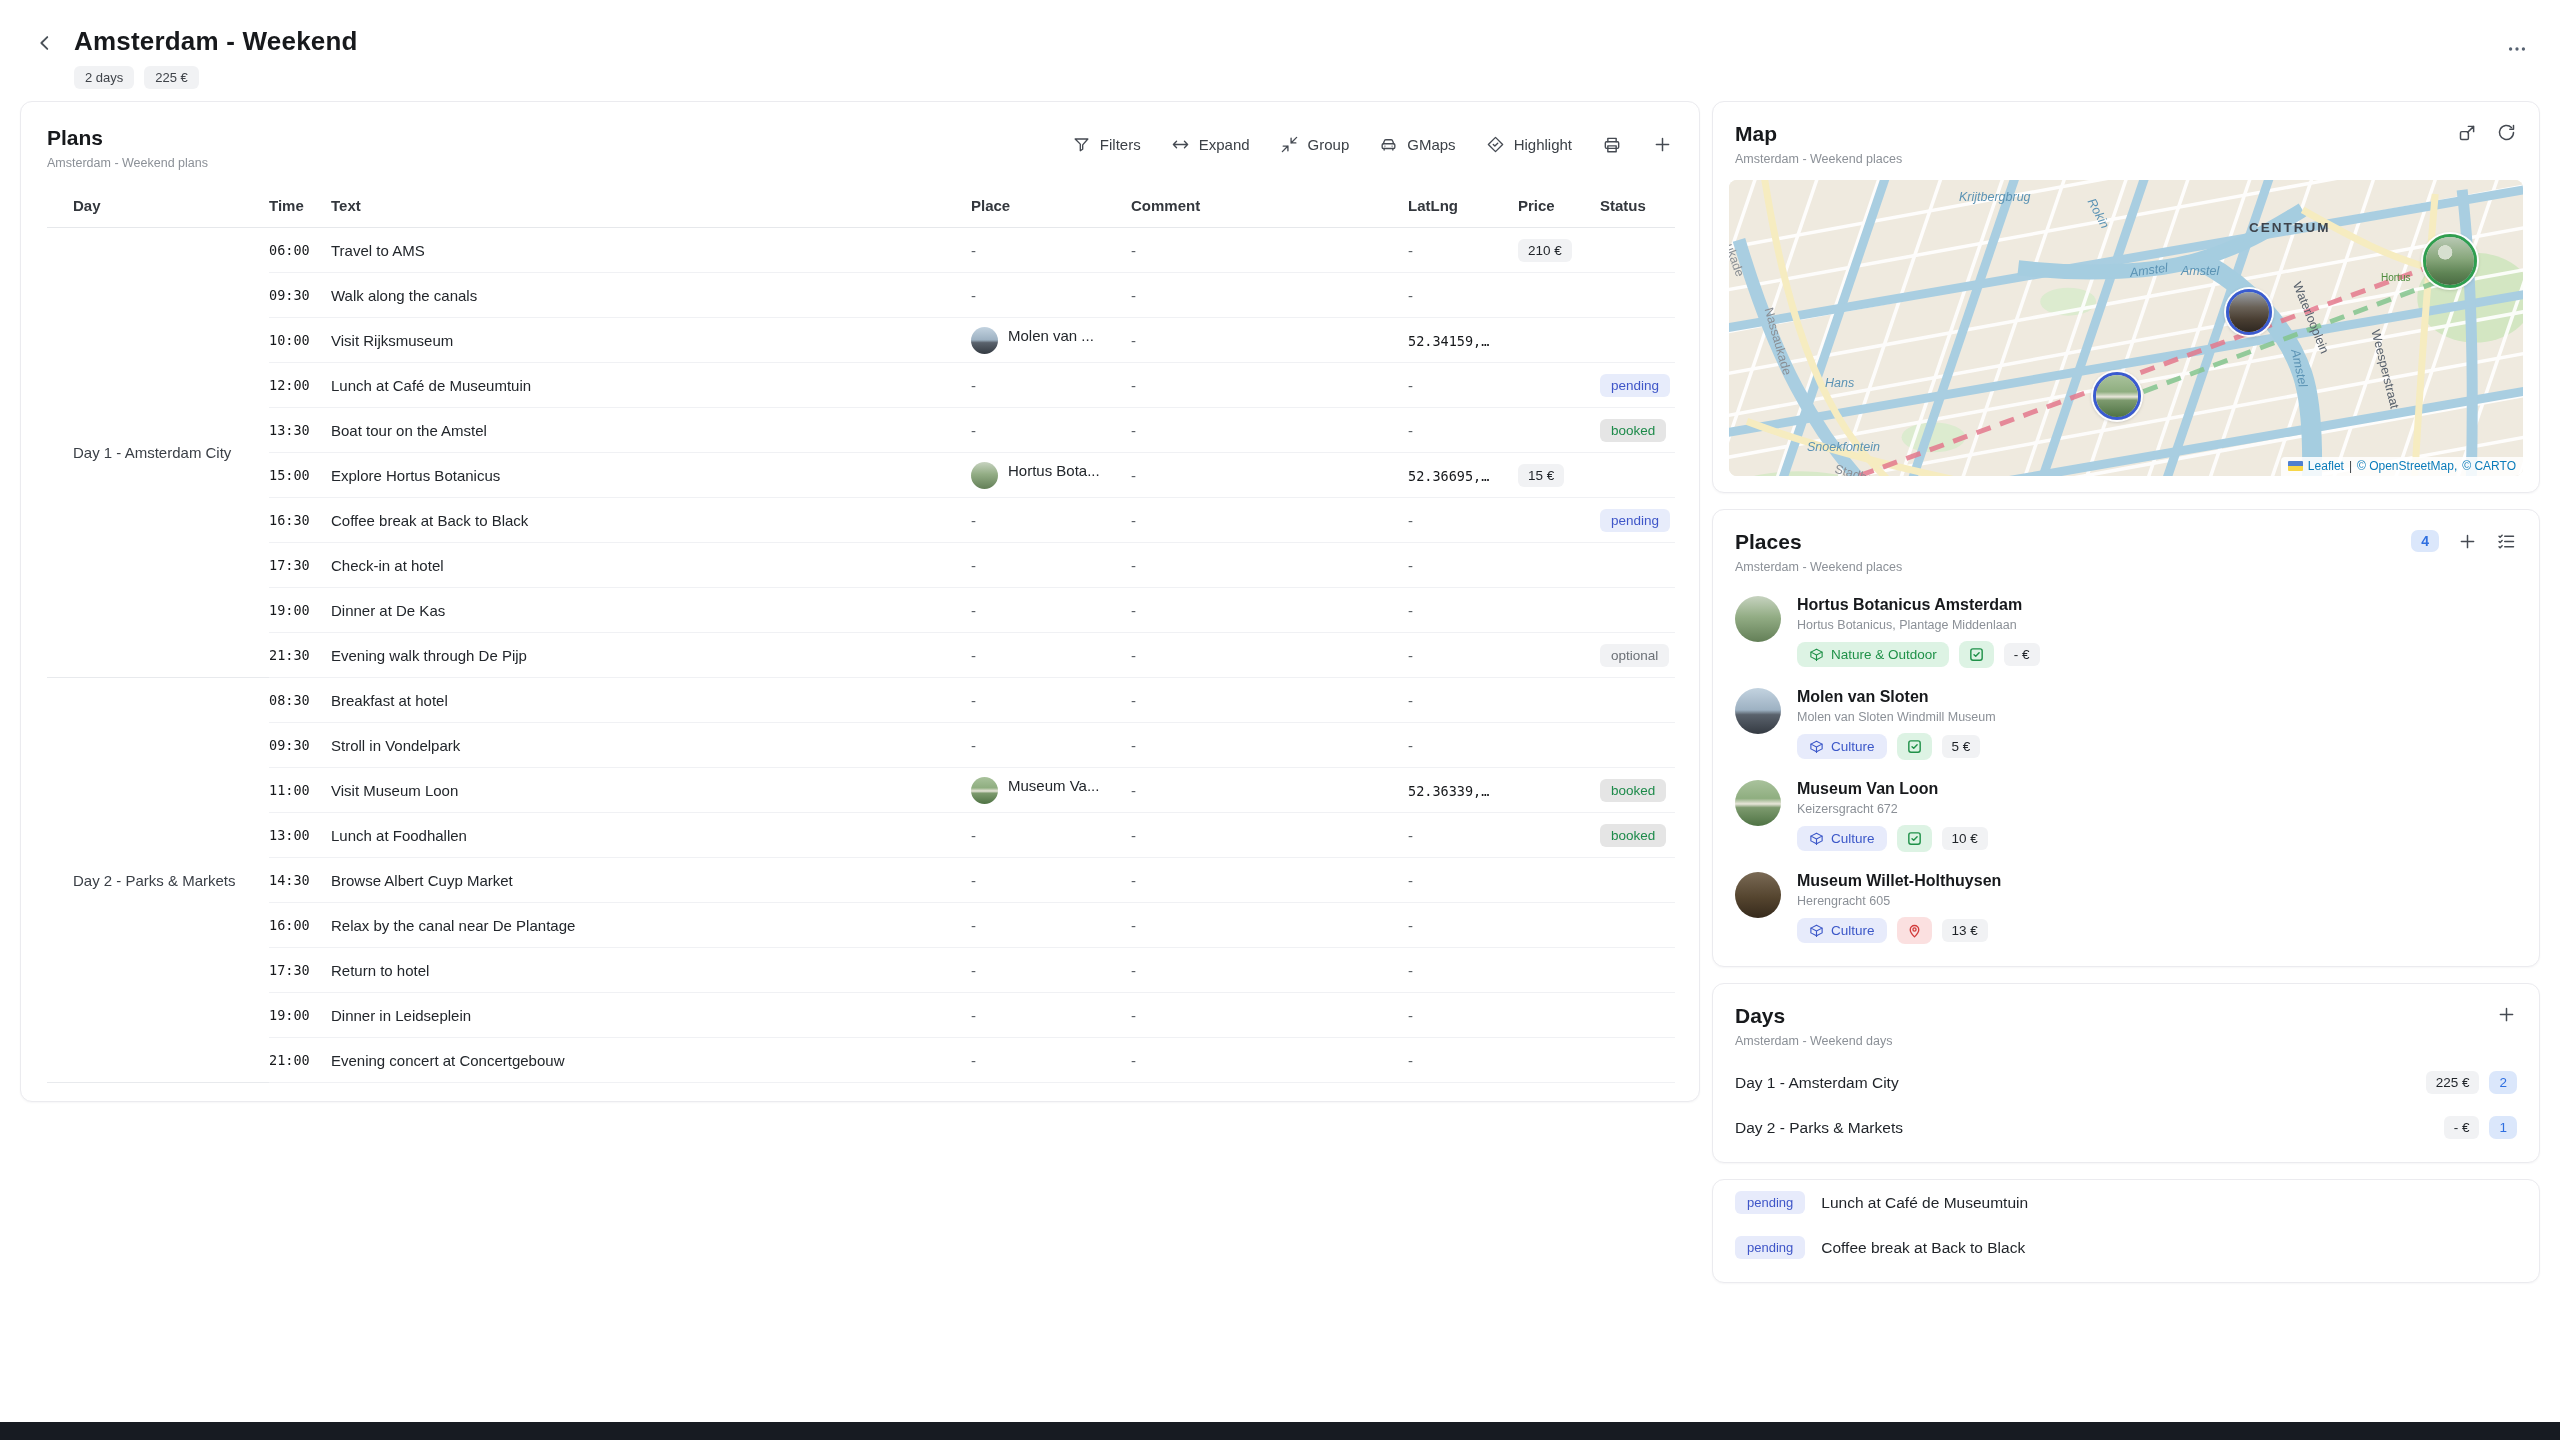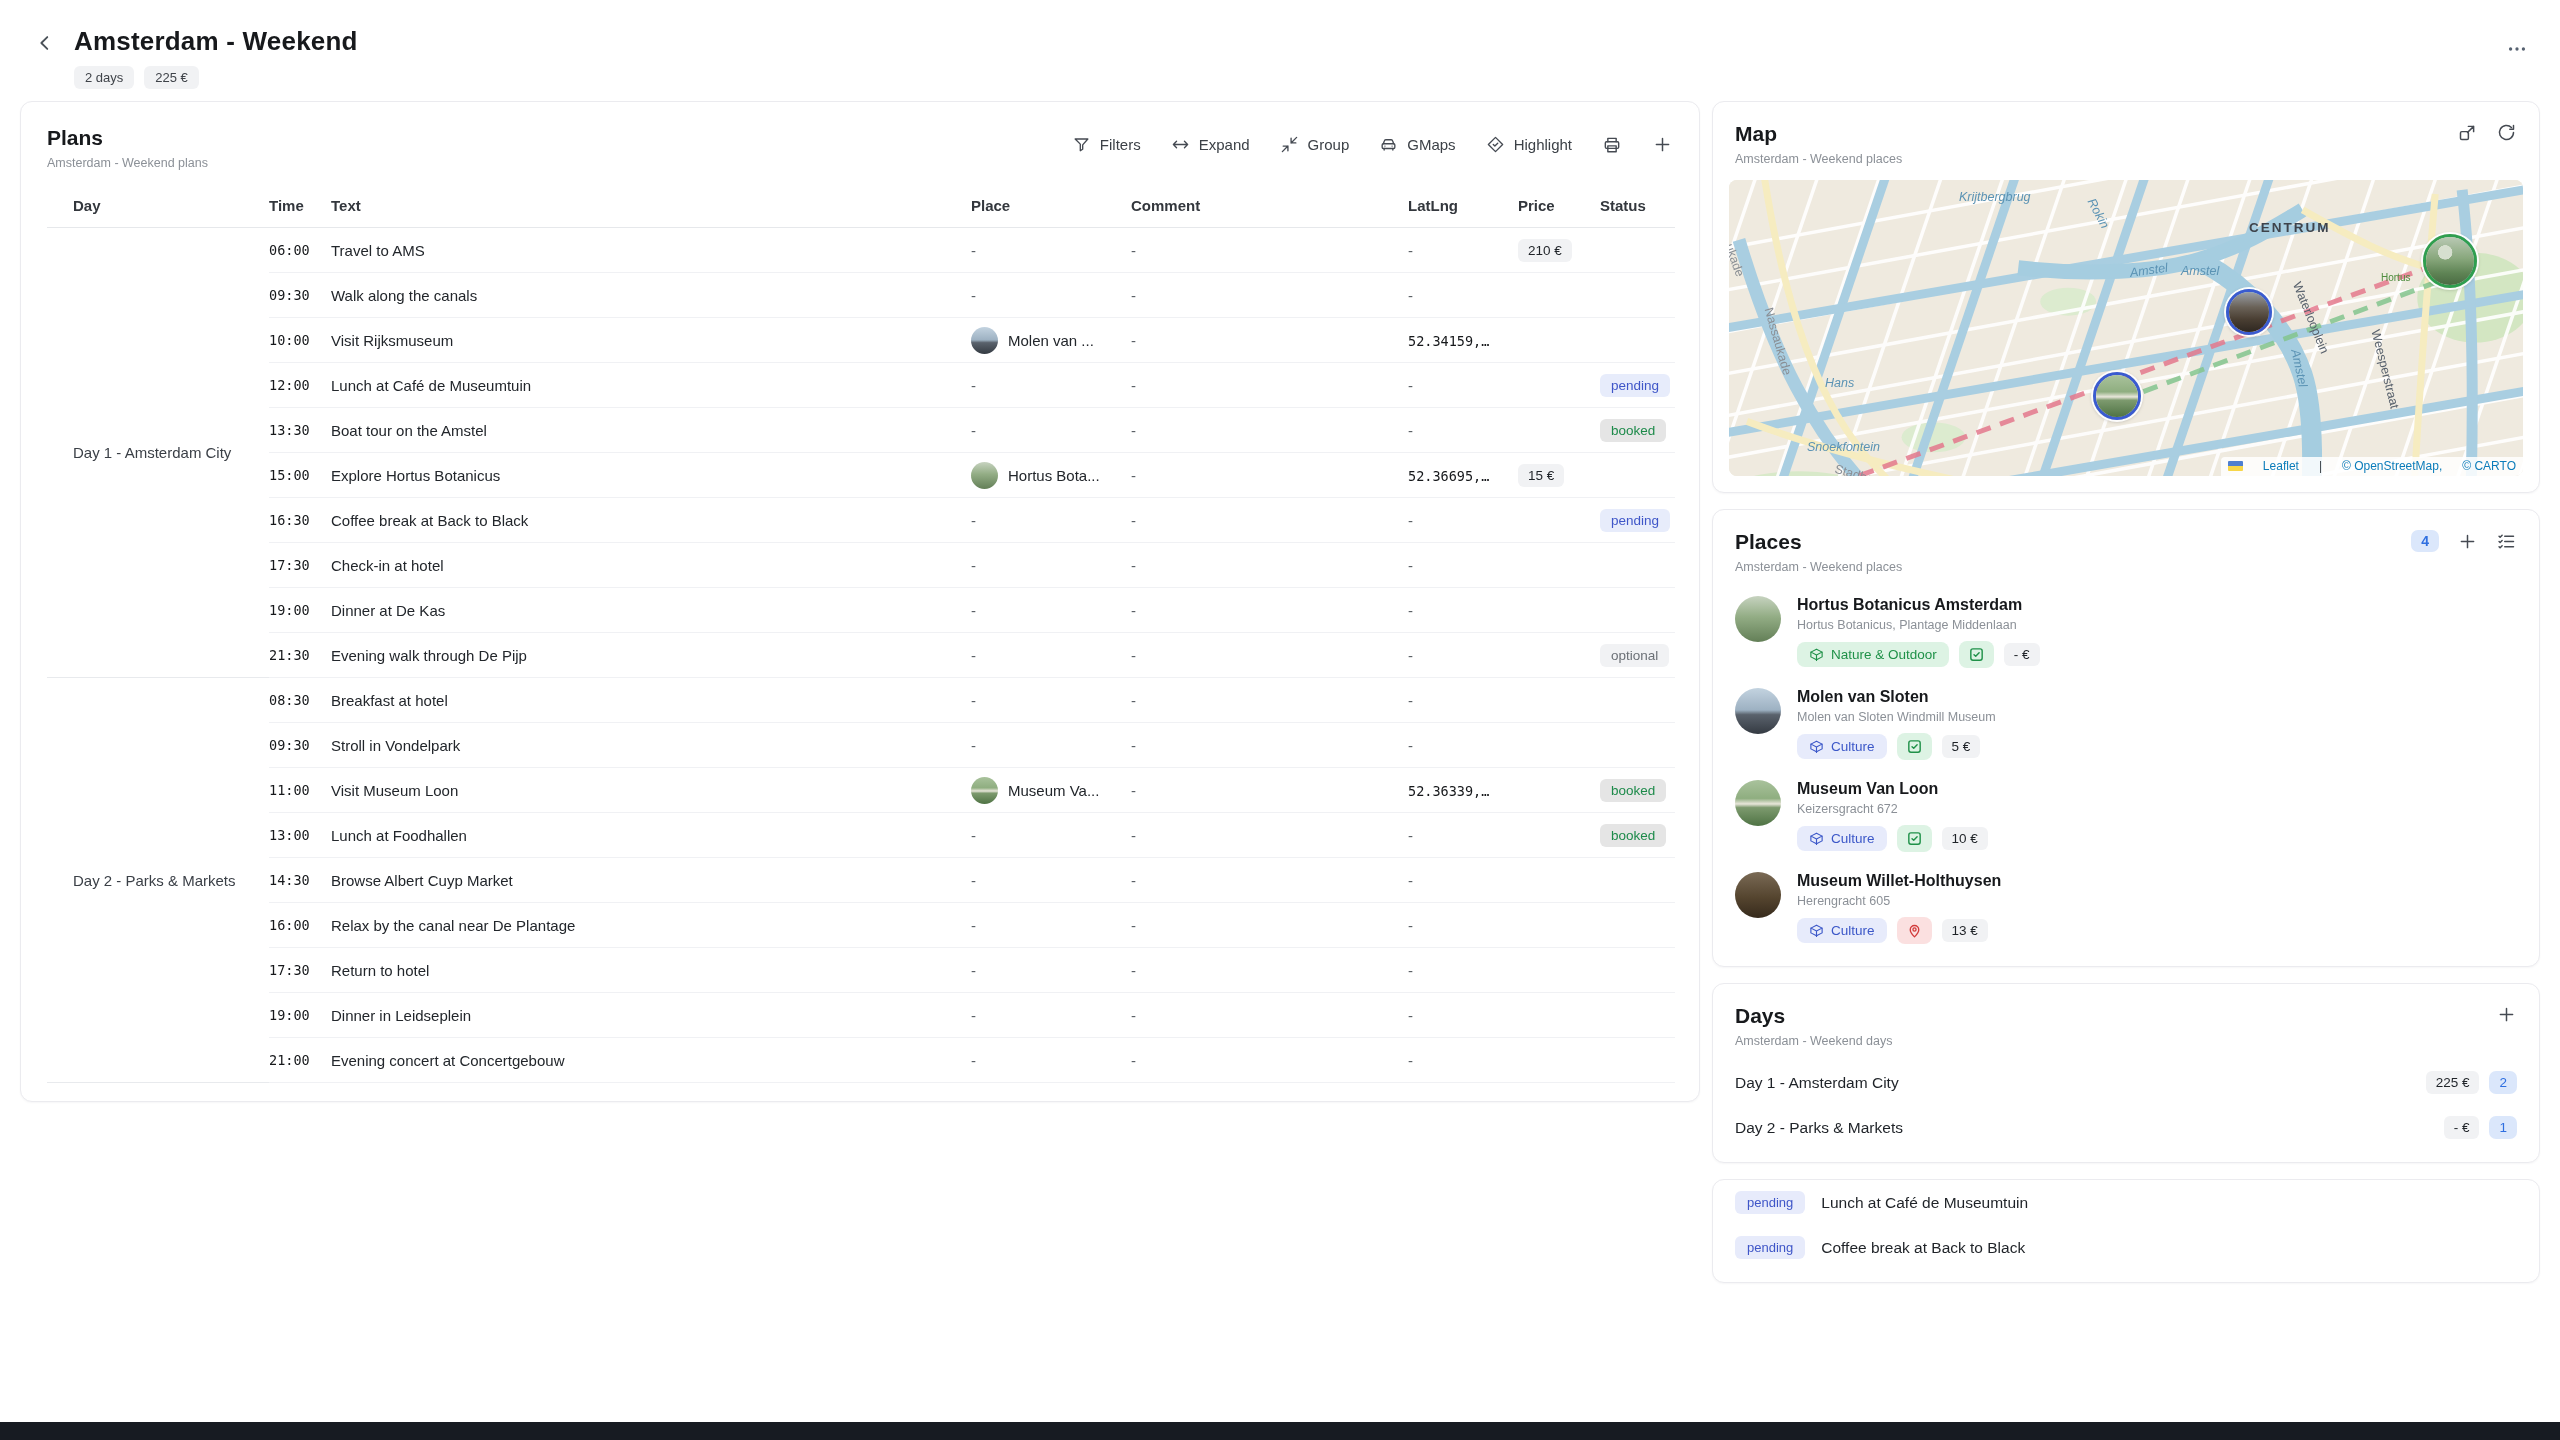--- a/index.html
+++ b/index.html
@@ -29,21 +29,21 @@
   .tbtn{display:flex;align-items:center;gap:9px;font-size:15px;color:#3c4147;cursor:pointer;white-space:nowrap}
   .tbtn svg,.icon-btn svg{color:#454a52}
 
   table{border-collapse:collapse;margin:6px 26px 18px;width:1628px;table-layout:fixed}
   th{font-size:15px;font-weight:700;color:#33373d;text-align:left;padding:13px 0;border-bottom:1px solid #e6e8eb}
   th.col-day{padding-left:26px}
   td{font-size:15px;color:#22262b;height:45px;padding:0;border-bottom:1px solid #f0f1f4;vertical-align:middle;text-align:left}
   td.day-cell{font-size:15px;color:#3a3f46;padding-left:26px;border-bottom:1px solid #e8eaed}
   .mono{font-family:"DejaVu Sans Mono",monospace;font-size:13.5px;color:#16181b}
   .dash{color:#5c6167}
-  .place-cell{display:flex;align-items:center;gap:10px}
+  .place-cell{display:flex;align-items:flex-start;gap:10px}
   .avatar{width:27px;height:27px;border-radius:50%;flex:none}
   .place-name{white-space:nowrap;overflow:hidden;text-overflow:ellipsis;max-width:100px;font-size:15px}
   .price-pill{display:inline-block;background:#f1f2f4;color:#1f2328;font-size:13.5px;padding:4px 10px;border-radius:6px}
   .status-cell{text-align:right;padding-right:22px}
   .st{display:inline-block;font-size:13.5px;padding:4px 11px;border-radius:6px}
   .st-pending{background:#e7ecfb;color:#3f56c8}
   .st-booked{background:#e5e5e5;color:#1d8a4a}
   .st-optional{background:#f1f2f4;color:#6b7076}
 
   
@@ -55,21 +55,21 @@
   
   .map-canvas{position:relative;margin:2px 16px 16px;height:296px;border-radius:8px;overflow:hidden;background:#efeadf;cursor:grab}
   .map-canvas>svg{position:absolute;inset:0}
   .map-label{position:absolute;font-size:12.5px;color:#8a8f95;white-space:nowrap;transform-origin:left top;pointer-events:none}
   .map-label.water{color:#5b93b4;font-style:italic}
   .map-label.street-dark{color:#59626d}
   .map-label.district{color:#3e434b;font-weight:700;font-size:13.5px;letter-spacing:2px}
   .map-label.poi-green{color:#4f8d3f;font-size:10px}
   .map-marker{position:absolute;border-radius:50%;border-style:solid;box-shadow:0 0 0 2px rgba(255,255,255,.95),0 1px 4px rgba(0,0,0,.35);cursor:pointer}
   .map-marker .photo{position:absolute;inset:0;border-radius:50%}
-  .attribution{position:absolute;right:0;bottom:0;background:rgba(255,255,255,.85);font-size:12px;color:#3c4147;padding:2px 7px 3px;display:flex;align-items:center;gap:20px;border-top-left-radius:4px}
+  .attribution{position:absolute;right:0;bottom:0;background:rgba(255,255,255,.85);font-size:12px;color:#3c4147;padding:2px 7px 3px;display:flex;align-items:center;gap:5px;border-top-left-radius:4px}
   .attribution .lnk{color:#0b7cba;cursor:pointer}
   .flag{width:15px;height:10px;display:inline-block;background:linear-gradient(180deg,#4e7fd0 50%,#f7d648 50%);border-radius:1px}
 
   
   .place-item{display:flex;gap:16px;padding:10px 22px;cursor:pointer}
   .place-avatar{width:46px;height:46px;border-radius:50%;flex:none}
   .place-name-big{font-size:16px;font-weight:700;color:#17191c}
   .place-sub{font-size:12.5px;color:#8b9097;margin-top:4px}
   .place-pills{display:flex;gap:10px;margin-top:9px;align-items:center}
   .cat-pill{display:flex;align-items:center;gap:7px;font-size:13.5px;padding:5px 12px;border-radius:8px}

